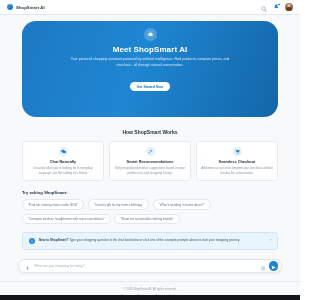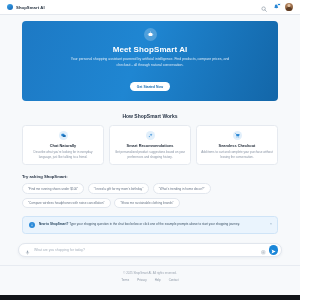--- a/index.html
+++ b/index.html
@@ -55,23 +55,23 @@
     width:3.1px; height:3.1px; border-radius:50%;
     transform: translateX(-50%); background:#e3c3a3;
   }
 
   
   .content { flex: 1; overflow: hidden; position: relative; }
 
   
   .hero {
     margin: 6px 22px 12px 22px;
-    border-radius: 4px;
+    border-radius: 14px;
     background: linear-gradient(110deg,#1d79c4 0%,#1f86d2 45%,#1366a8 100%);
-    padding: 7px 14px 9px 14px;
+    padding: 7px 14px 25px 14px;
     text-align: center;
     color: #fff;
   }
   .hero-badge {
     width: 13px; height: 13px; border-radius: 50%;
     background: rgba(255,255,255,.22);
     margin: 0 auto 3.5px auto;
     display: flex; align-items: center; justify-content: center;
   }
   .hero-title {

